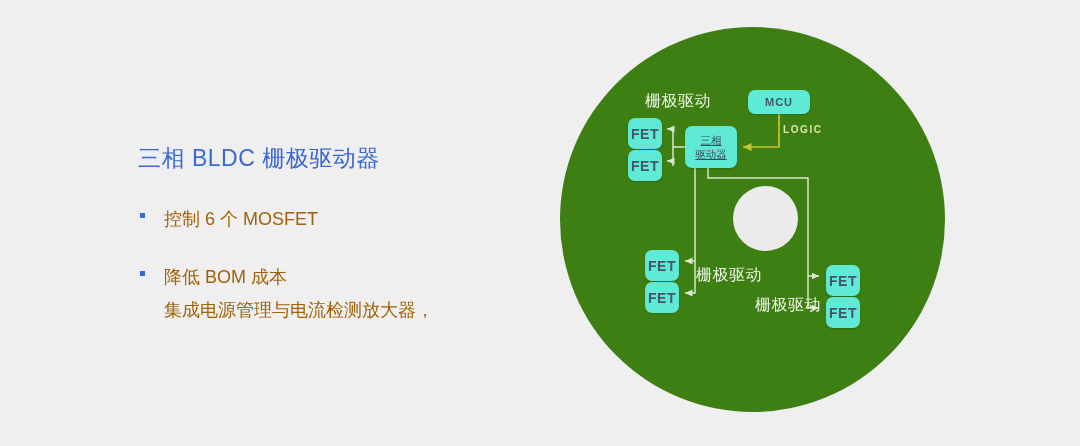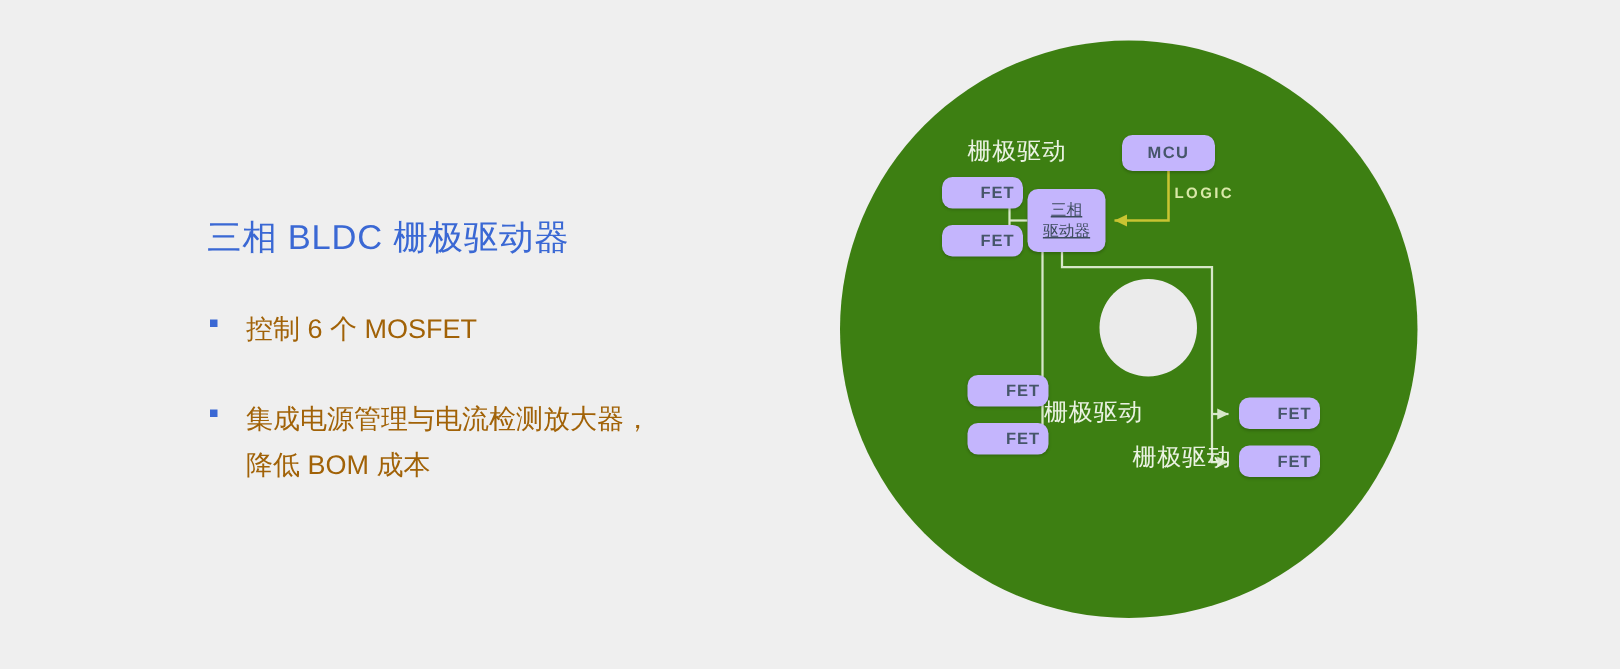--- a/index.html
+++ b/index.html
@@ -80,36 +80,35 @@
     top: 186px;
     width: 65px;
     height: 65px;
     border-radius: 50%;
     background: #ebebeb;
   }
 
   
   .node {
     position: absolute;
-    background: #c4b5fd;
+    background: #5eead4;
     border-radius: 7px;
     color: #46566a;
     font-weight: bold;
     display: flex;
     align-items: center;
     justify-content: center;
     text-align: center;
     box-shadow: 0 1px 2px rgba(0,0,0,0.18);
   }
   .node.fet {
     width: 34px;
-    height: 21px;
-    font-size: 11px;
+    height: 31px;
+    font-size: 14px;
     letter-spacing: 0.6px;
-    padding-left: 20px;
   }
   .node.mcu {
     width: 62px;
     height: 24px;
     font-size: 11px;
     letter-spacing: 1px;
   }
   .node.driver {
     width: 52px;
     height: 42px;
@@ -172,22 +171,22 @@
 
   <ul class="bullet-list">
 
     <li class="bullet-item">
       <span class="bullet-marker"></span>
       <span class="bullet-text">控制 6 个 MOSFET</span>
     </li>
 
     <li class="bullet-item">
       <span class="bullet-marker"></span>
+      <span class="bullet-text line2">降低 BOM 成本</span>
       <span class="bullet-text">集成电源管理与电流检测放大器，</span>
-      <span class="bullet-text line2">降低 BOM 成本</span>
     </li>
 
 
   </ul>
 </div>
 
 <div id="diagram">
 
   <div id="green-disc"></div>
   <div id="rotor-hole"></div>

